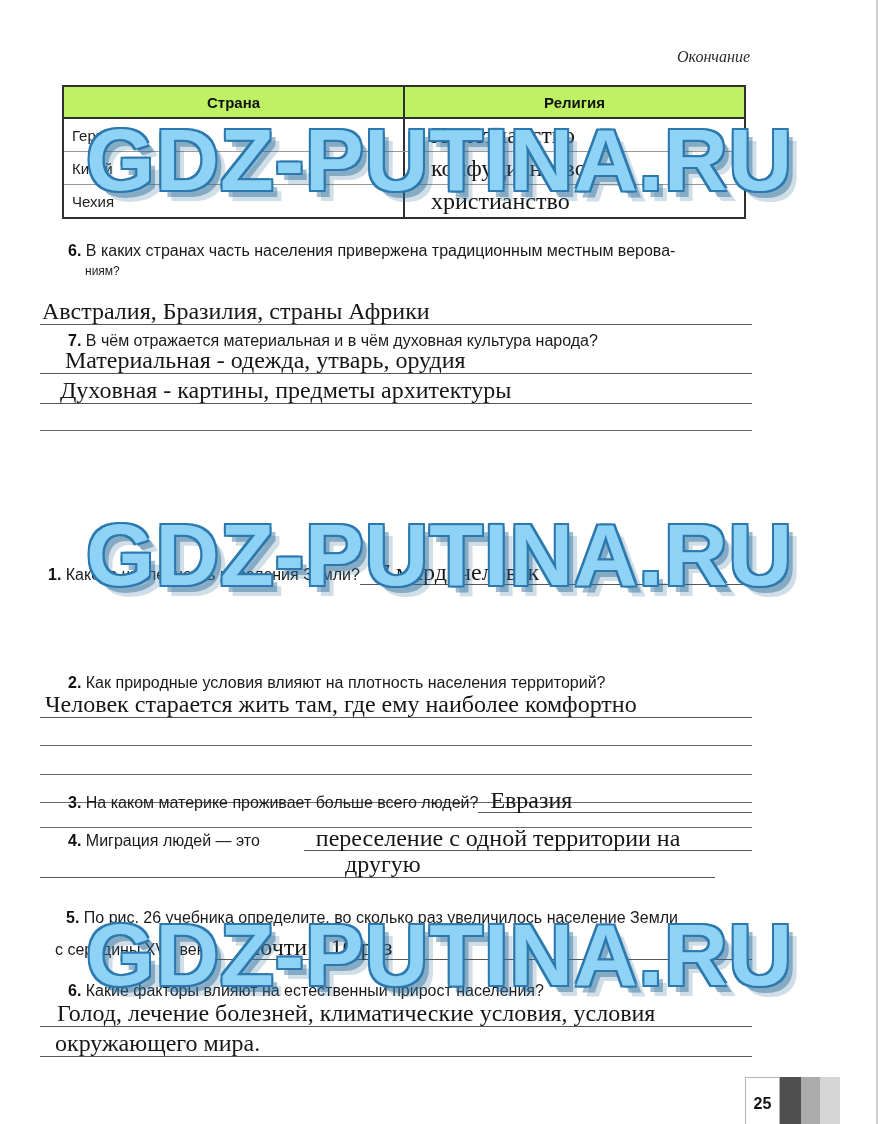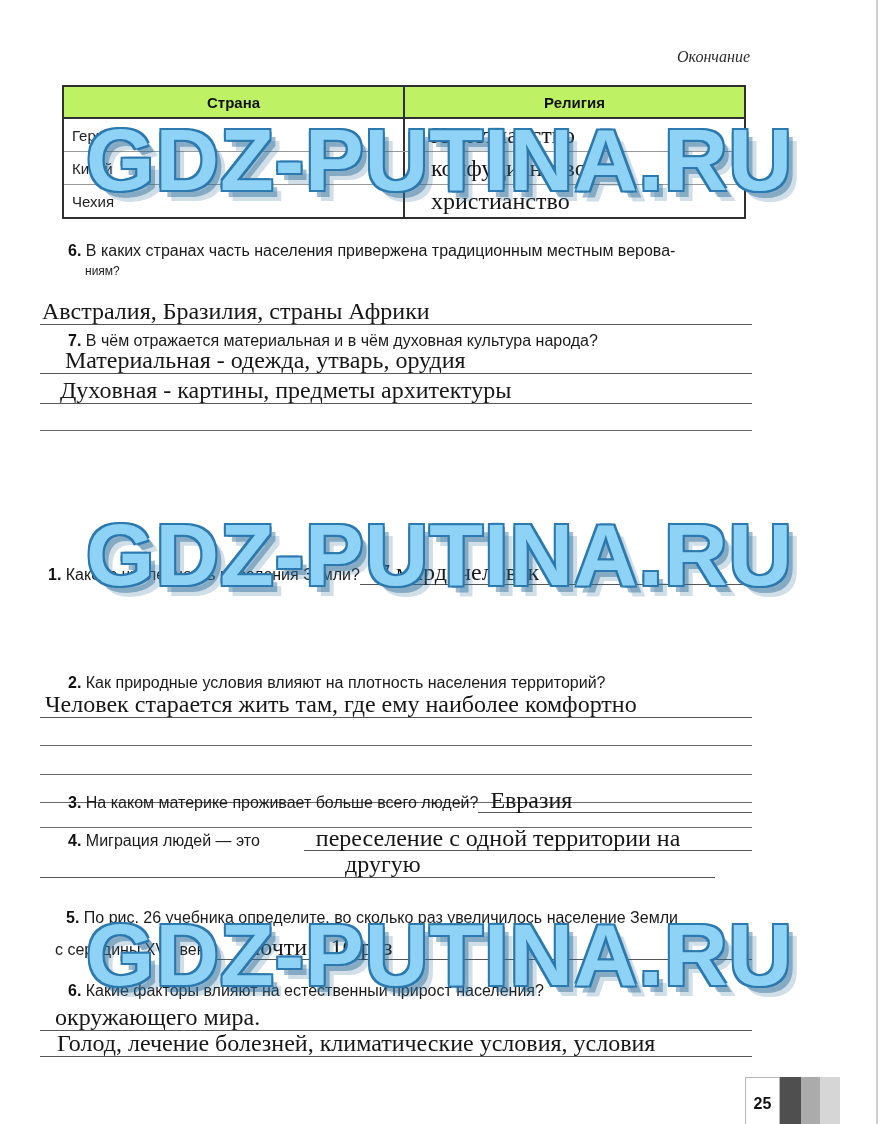--- a/index.html
+++ b/index.html
@@ -152,22 +152,22 @@
   <div class="block" style="top:907px;">
     <div class="qline" style="padding-left:26px;line-height:22px;"><span class="qnum">5.</span> <span>По рис. 26 учебника определите, во сколько раз увеличилось население Земли</span></div>
     <div class="qflex" style="padding-left:15px;margin-top:6px;">
       <div class="qlabel">с середины XVII века.</div>
       <div class="afill" style="padding-left:30px;">почти в 16 раз</div>
     </div>
   </div>
 
   <div class="block" style="top:980px;">
     <div class="qline"><span class="qnum">6.</span> <span>Какие факторы влияют на естественный прирост населения?</span></div>
+    <div class="ansline" style="margin-top:0px;padding-left:17px;">Голод, лечение болезней, климатические условия, условия</div>
     <div class="ansline" style="margin-top:4px;padding-left:15px;">окружающего мира.</div>
-    <div class="ansline" style="margin-top:0px;padding-left:17px;">Голод, лечение болезней, климатические условия, условия</div>
   </div>
 
   <div class="watermark wm1">GDZ-PUTINA.RU</div>
   <div class="watermark wm2">GDZ-PUTINA.RU</div>
   <div class="watermark wm3">GDZ-PUTINA.RU</div>
 
   <div class="pagebar">
     <div class="pn">25</div>
     <div class="sq1"></div>
     <div class="sq2"></div>

